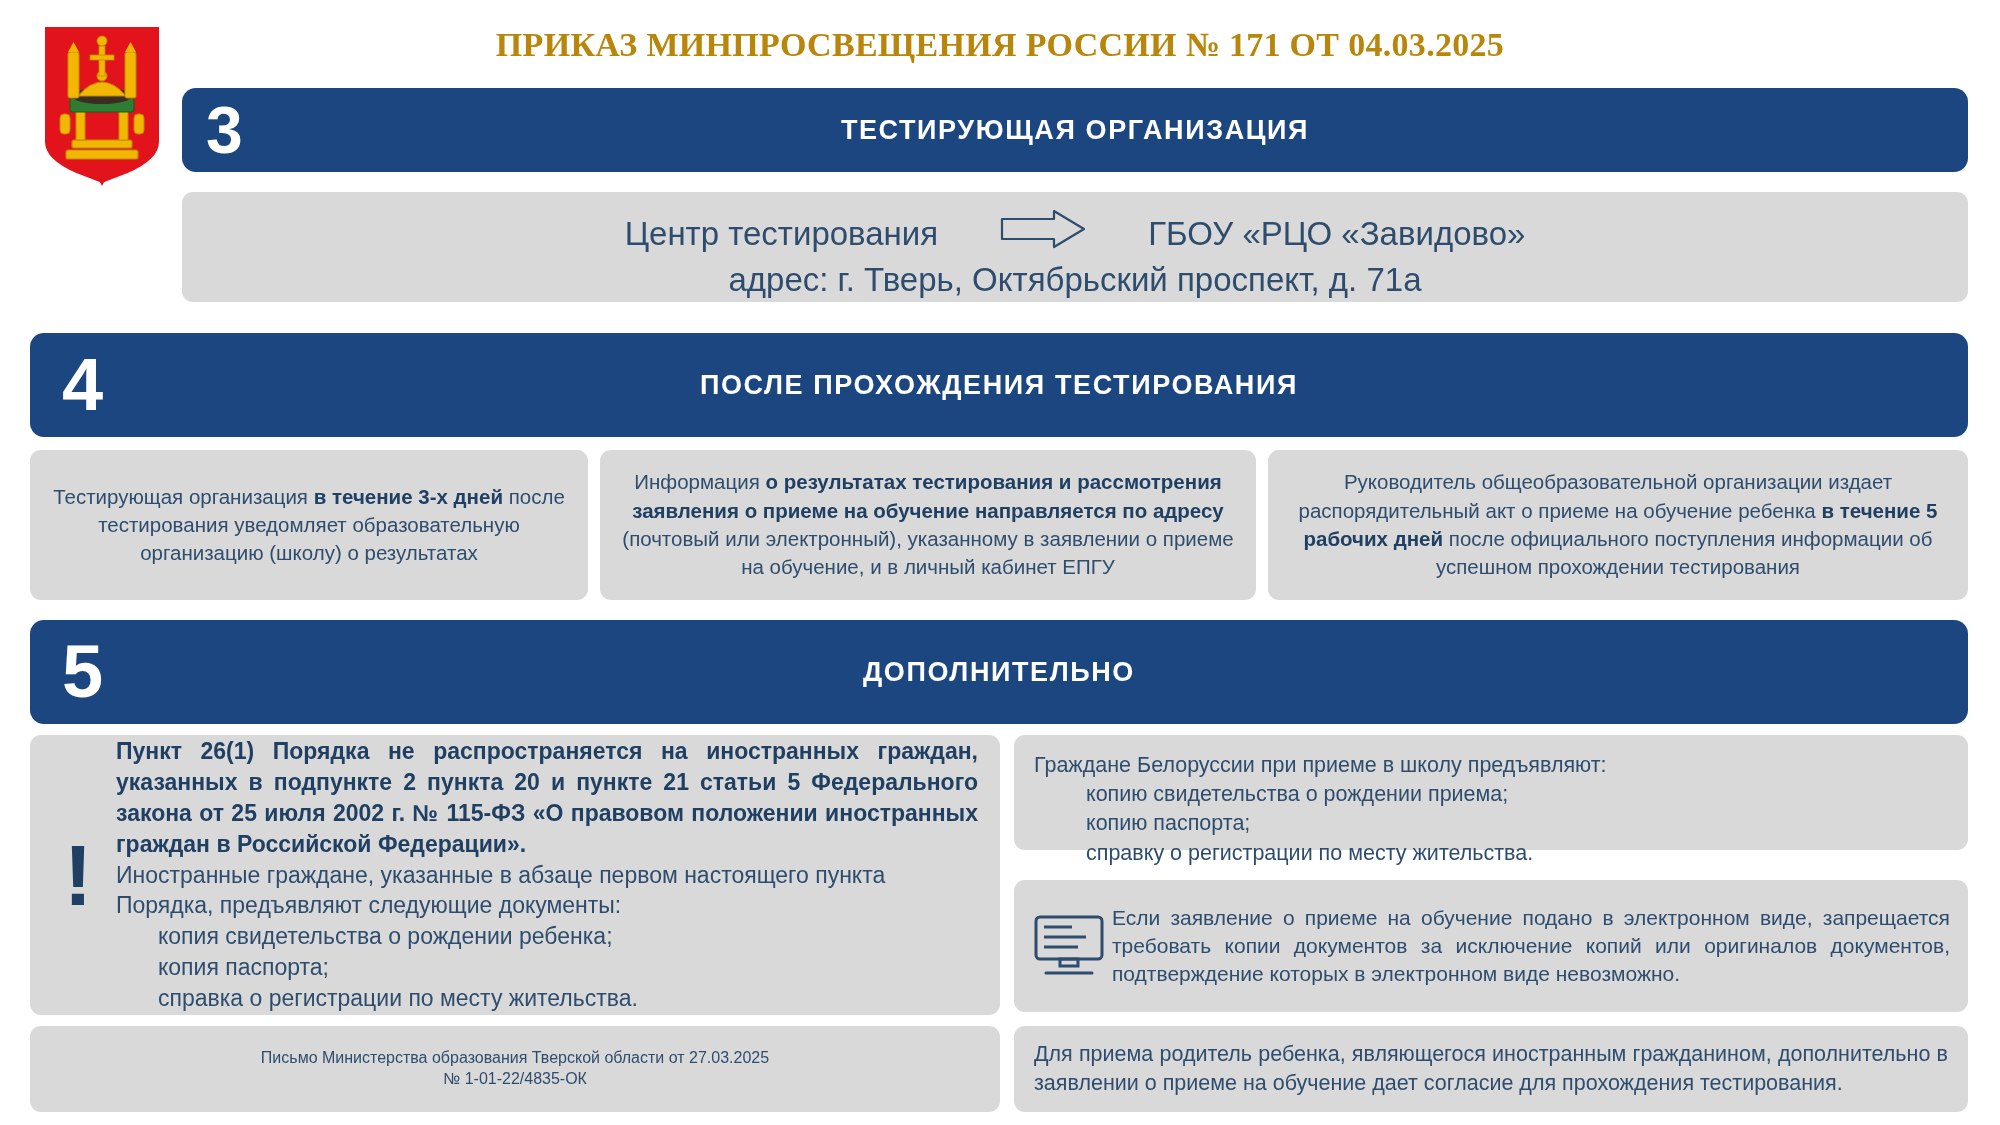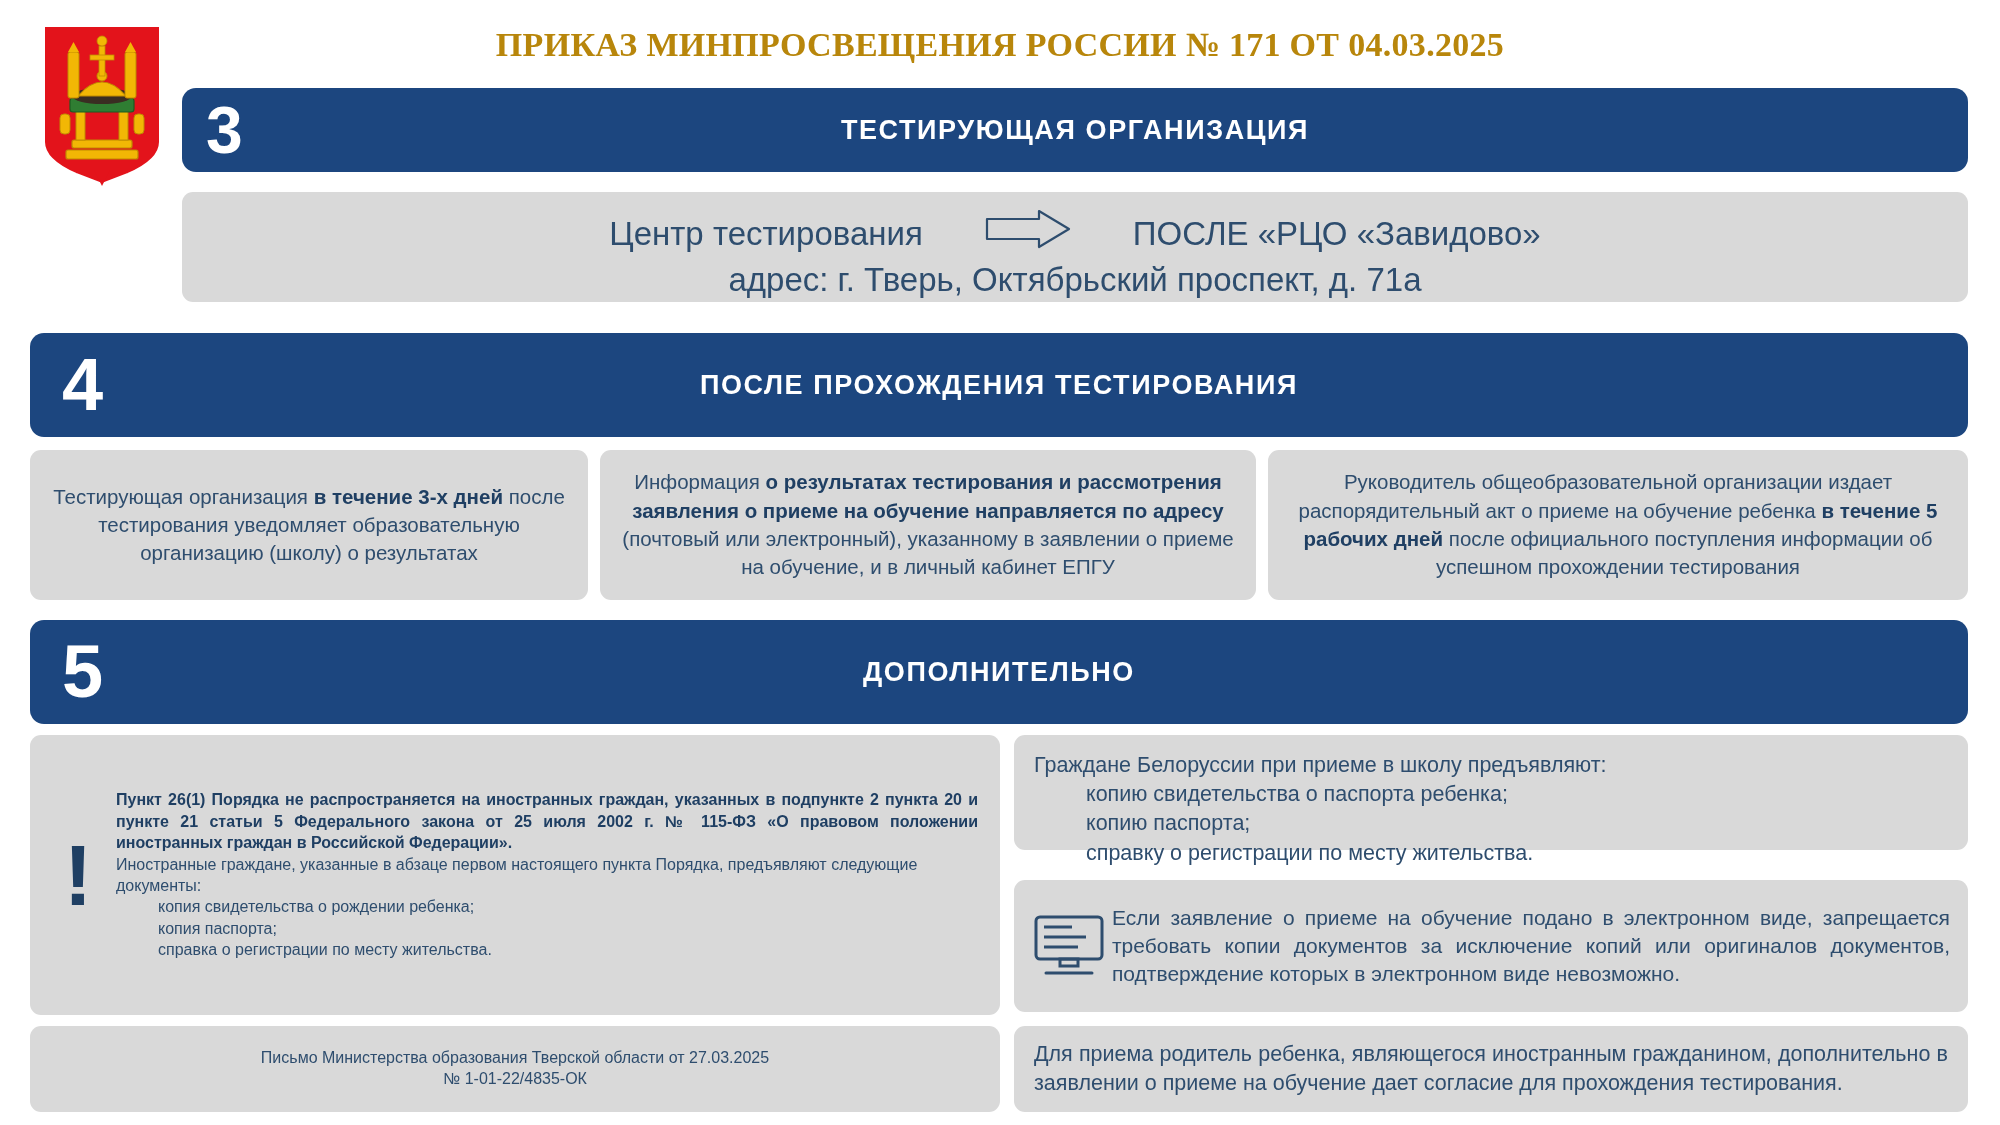--- a/index.html
+++ b/index.html
@@ -120,21 +120,21 @@
     flex: 0 0 auto;
     width: 76px;
     text-align: center;
     font-size: 86px;
     font-weight: bold;
     color: #1f3f63;
     line-height: 1;
   }
   #s5-left-text {
     flex: 1 1 auto;
-    font-size: 16px;
+    font-size: 23px;
     line-height: 1.34;
     color: #2e4d6e;
   }
   #s5-left-text .just { text-align: justify; }
   #s5-left-text .bold { font-weight: bold; color: #1f3f63; }
   #s5-left-text .ind { padding-left: 42px; }
 
   #s5-letter {
     left: 30px; top: 1026px; width: 970px; height: 86px;
     display: flex; align-items: center; justify-content: center;
@@ -214,21 +214,21 @@
 
   <div class="panel" id="s3-box">
     <div id="s3-inner">
       <div class="s3-row1">
         <span>Центр тестирования</span>
         <span class="arrow-svg">
           <svg width="86" height="40" viewBox="0 0 86 40">
             <path d="M2 10 H54 V2 L84 20 L54 38 V30 H2 Z" fill="none" stroke="#2e4d6e" stroke-width="2.2" stroke-linejoin="round"></path>
           </svg>
         </span>
-        <span>ПОСЛЕ «РЦО «Завидово»</span>
+        <span>ГБОУ «РЦО «Завидово»</span>
       </div>
       <div>адрес: г. Тверь, Октябрьский проспект, д. 71а</div>
     </div>
   </div>
 
   <div class="band" id="band4">
     <span class="band-num">4</span>
     <span class="band-title">ПОСЛЕ ПРОХОЖДЕНИЯ ТЕСТИРОВАНИЯ</span>
   </div>
 
@@ -260,21 +260,21 @@
 
   <div class="panel" id="s5-letter">
     <div>
       <div>Письмо Министерства образования Тверской области от 27.03.2025</div>
       <div>№ 1-01-22/4835-ОК</div>
     </div>
   </div>
 
   <div class="panel" id="s5-r1">
     <div>Граждане Белоруссии при приеме в школу предъявляют:</div>
-    <div class="ind">копию свидетельства о паспорта ребенка;</div>
+    <div class="ind">копию свидетельства о рождении приема;</div>
     <div class="ind">копию паспорта;</div>
     <div class="ind">справку о регистрации по месту жительства.</div>
   </div>
 
   <div class="panel" id="s5-r2">
     <span class="monitor-icon">
       <svg width="74" height="66" viewBox="0 0 74 66">
         <rect x="4" y="4" width="66" height="42" rx="4" fill="none" stroke="#2e4d6e" stroke-width="3"></rect>
         <line x1="12" y1="14" x2="40" y2="14" stroke="#2e4d6e" stroke-width="3"></line>
         <line x1="12" y1="24" x2="54" y2="24" stroke="#2e4d6e" stroke-width="3"></line>

